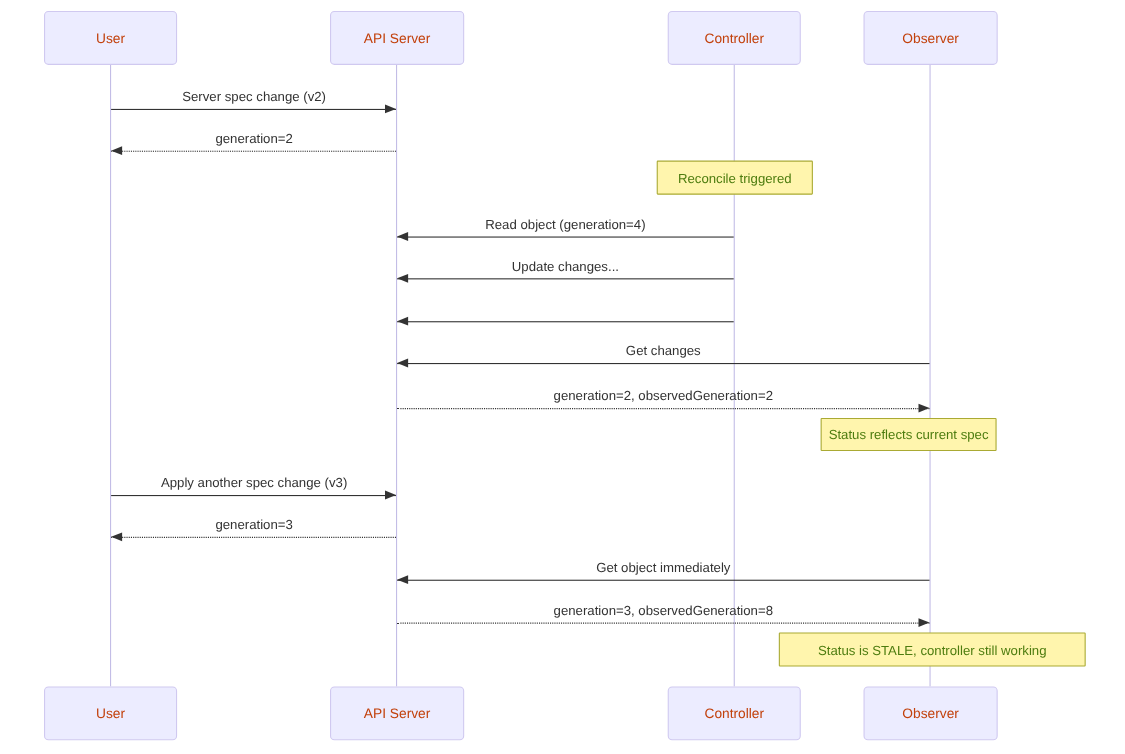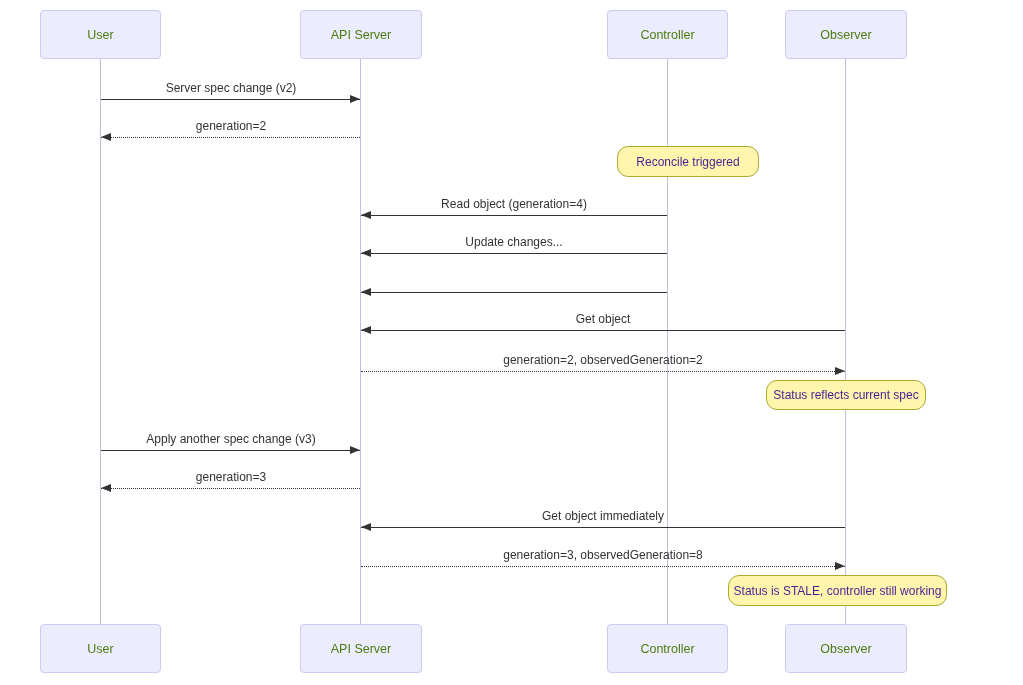--- a/index.html
+++ b/index.html
@@ -32,21 +32,21 @@
   .actor-box {
     position: absolute;
     height: 49px;
     background: var(--actor-fill);
     border: 1px solid var(--actor-border);
     border-radius: 4px;
     display: flex;
     align-items: center;
     justify-content: center;
     font-size: 12.5px;
-    color: #4d7c0f;
+    color: #c2410c;
     box-sizing: border-box;
   }
   .msg-label {
     position: absolute;
     transform: translateX(-50%);
     font-size: 12px;
     white-space: nowrap;
     color: var(--text);
   }
   .msg-line {
@@ -64,25 +64,24 @@
   .arrowhead.right { border-left: 10px solid var(--line); }
   .arrowhead.left  { border-right: 10px solid var(--line); }
   .note {
     position: absolute;
     background: var(--note-fill);
     border: 1px solid var(--note-border);
     display: flex;
     align-items: center;
     justify-content: center;
     font-size: 12px;
-    color: #4c1d95;
+    color: #4d7c0f;
     box-sizing: border-box;
-    border-radius: 11px;
+    border-radius: 1px;
     white-space: nowrap;
-    margin-left: 20px;
   }
 </style>
 </head>
 <body>
 
 <div class="canvas">
 
   <div class="lifeline" style="left:100px"></div>
   <div class="lifeline" style="left:360px"></div>
   <div class="lifeline" style="left:667px"></div>
@@ -130,21 +129,21 @@
   <div class="msg-line solid" style="left:361px; top:215px; width:306px"></div>
   <div class="arrowhead left" style="left:361px; top:211px"></div>
 
   <div class="msg-label" style="left:514px; top:235px">Update changes...</div>
   <div class="msg-line solid" style="left:361px; top:253px; width:306px"></div>
   <div class="arrowhead left" style="left:361px; top:249px"></div>
 
   <div class="msg-line solid" style="left:361px; top:292px; width:306px"></div>
   <div class="arrowhead left" style="left:361px; top:288px"></div>
 
-  <div class="msg-label" style="left:603px; top:312px">Get object</div>
+  <div class="msg-label" style="left:603px; top:312px">Get changes</div>
   <div class="msg-line solid" style="left:361px; top:330px; width:484px"></div>
   <div class="arrowhead left" style="left:361px; top:326px"></div>
 
   <div class="msg-label" style="left:603px; top:353px">generation=2, observedGeneration=2</div>
   <div class="msg-line dashed" style="left:361px; top:371px; width:484px"></div>
   <div class="arrowhead right" style="left:835px; top:367px"></div>
 
   <div class="note" style="left:746px; top:380px; width:160px; height:30px">
       <span>Status reflects current spec</span>
     </div>
@@ -158,17 +157,17 @@
   <div class="arrowhead left" style="left:101px; top:484px"></div>
 
   <div class="msg-label" style="left:603px; top:509px">Get object immediately</div>
   <div class="msg-line solid" style="left:361px; top:527px; width:484px"></div>
   <div class="arrowhead left" style="left:361px; top:523px"></div>
 
   <div class="msg-label" style="left:603px; top:548px">generation=3, observedGeneration=8</div>
   <div class="msg-line dashed" style="left:361px; top:566px; width:484px"></div>
   <div class="arrowhead right" style="left:835px; top:562px"></div>
 
-  <div class="note" style="left:708px; top:575px; width:219px; height:31px">
+  <div class="note" style="left:708px; top:575px; width:279px; height:31px">
       <span>Status is STALE, controller still working</span>
     </div>
 
 </div>
 
 </body></html>

